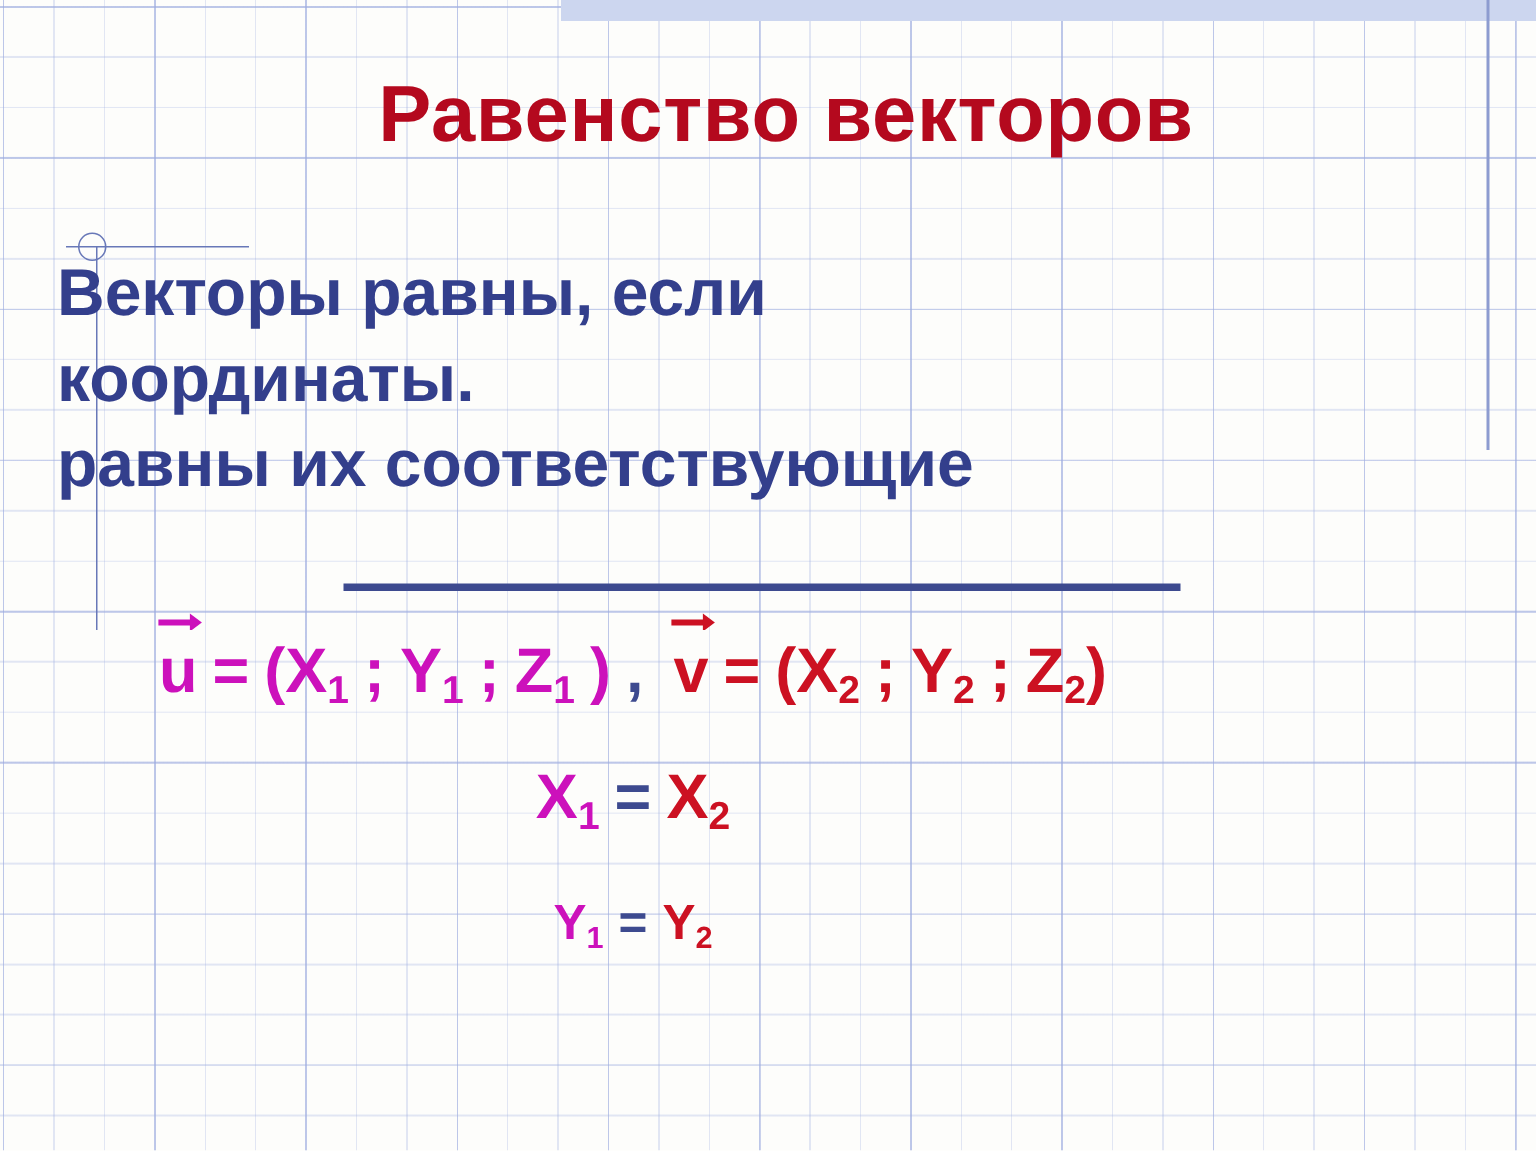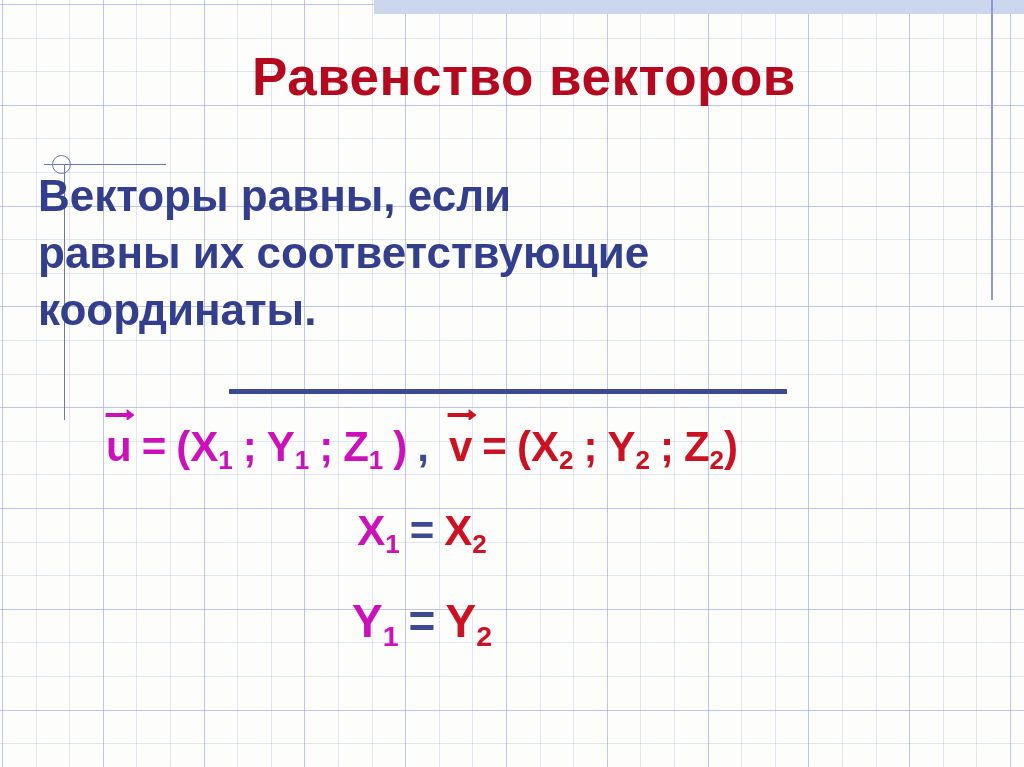--- a/index.html
+++ b/index.html
@@ -130,21 +130,21 @@
     position: absolute;
     left: 0;
     width: 844px;
     text-align: center;
     white-space: nowrap;
     font-weight: bold;
     line-height: 1;
   }
   #vector-defs { top: 424px; font-size: 42px; }
   #eq-x { top: 510px; font-size: 42px; text-align: center; }
-  #eq-y { top: 598px; font-size: 46px; }
+  #eq-y { top: 598px; font-size: 33px; }
   #eq-z { top: 686px; font-size: 42px; }
 
   .magenta { color: #cc11bb; }
   .crimson { color: #cc1122; }
   .navy    { color: #3d4a8f; }
 
   
   .vec {
     position: relative;
     display: inline-block;
@@ -180,22 +180,22 @@
   <div id="right-rule"></div>
 
   <div id="deco-circle"></div>
   <div id="deco-hline"></div>
   <div id="deco-vline"></div>
 
   <div id="title">Равенство векторов</div>
 
   <div id="statement">
     <span class="ln">Векторы равны, если</span>
+    <span class="ln">координаты.</span>
     <span class="ln">равны их соответствующие</span>
-    <span class="ln">координаты.</span>
   </div>
 
   <div id="divider"></div>
 
   <div id="vector-defs" class="formula-row">
     <span class="vec magenta"><span class="arrow">
           <svg width="30" height="12" viewBox="0 0 30 12">
             <line x1="1" y1="7" x2="24" y2="7" stroke="#cc11bb" stroke-width="4"></line>
             <polygon points="22,1 30,7 22,13" fill="#cc11bb"></polygon>
           </svg>

